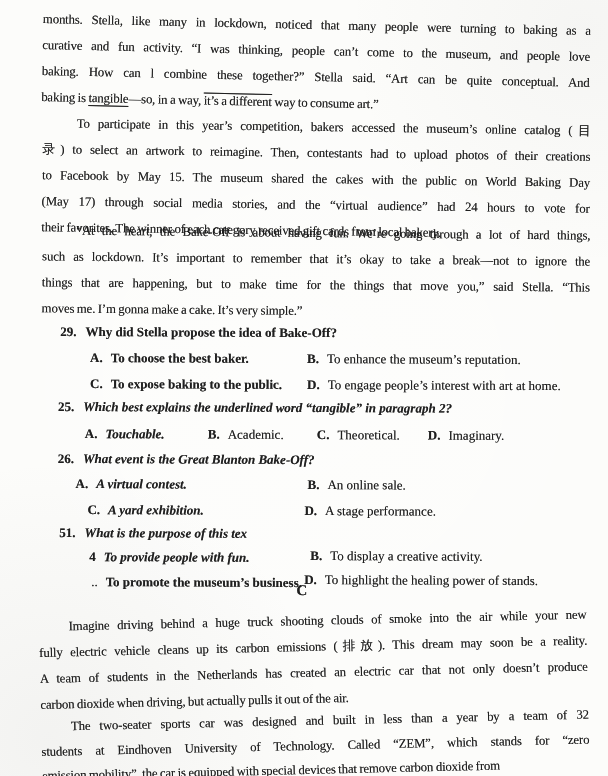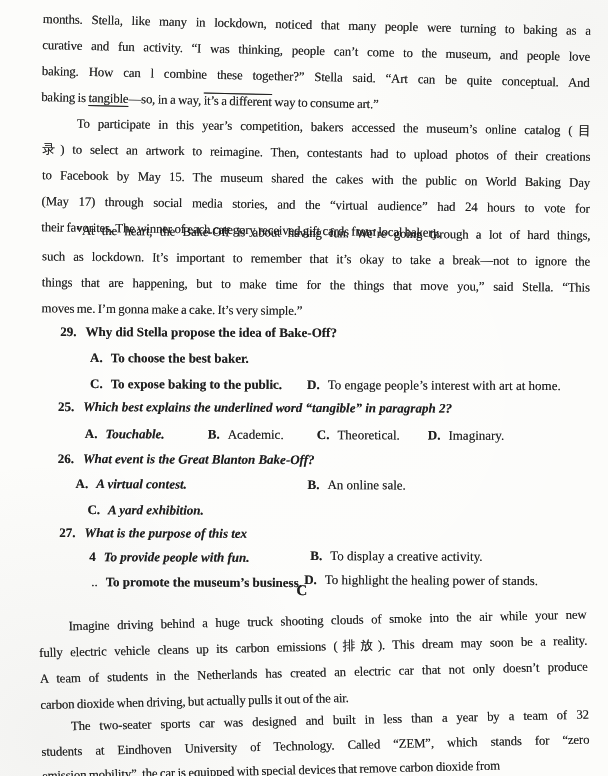--- a/index.html
+++ b/index.html
@@ -68,32 +68,34 @@
       <div class="para p3">
         <div class="pline first">“At the heart, the Bake-Off is about having fun. We’re going through a lot of hard things,</div>
         <div class="pline">such as lockdown. It’s important to remember that it’s okay to take a break—not to ignore the</div>
         <div class="pline">things that are happening, but to make time for the things that move you,” said Stella. “This</div>
         <div class="pline last">moves me. I’m gonna make a cake. It’s very simple.”</div>
       </div>
     </div>
   <div class="layer" id="questions-layer">
       <div class="q-stem" style="left: 60px; top: 325px;"><span class="qnum">29.</span><span class="qtext">Why did Stella propose the idea of Bake-Off?</span></div>
       <div class="q-opt" style="left: 90px; top: 351px;"><span class="opt-label">A.</span><span class="opt-text bd">To choose the best baker.</span></div>
+      <div class="q-opt" style="left: 307px; top: 351px;"><span class="opt-label">B.</span><span class="opt-text">To enhance the museum’s reputation.</span></div>
       <div class="q-opt" style="left: 90px; top: 377px;"><span class="opt-label">C.</span><span class="opt-text bd">To expose baking to the public.</span></div>
       <div class="q-opt" style="left: 307px; top: 377px;"><span class="opt-label">D.</span><span class="opt-text">To engage people’s interest with art at home.</span></div>
       <div class="q-stem" style="left: 58px; top: 400px;"><span class="qnum">25.</span><span class="qtext it">Which best explains the underlined word “tangible” in paragraph 2?</span></div>
       <div class="q-opt" style="left: 85px; top: 427px;"><span class="opt-label">A.</span><span class="opt-text it bd">Touchable.</span></div>
       <div class="q-opt" style="left: 196px; top: 427px; margin-left: 12px;"><span class="opt-label">B.</span><span class="opt-text">Academic.</span></div>
       <div class="q-opt" style="left: 317px; top: 427px;"><span class="opt-label">C.</span><span class="opt-text">Theoretical.</span></div>
       <div class="q-opt" style="left: 428px; top: 427px; text-align: right;"><span class="opt-label">D.</span><span class="opt-text">Imaginary.</span></div>
       <div class="q-stem" style="left: 58px; top: 452px;"><span class="qnum">26.</span><span class="qtext it">What event is the Great Blanton Bake-Off?</span></div>
       <div class="q-opt" style="left: 76px; top: 477px;"><span class="opt-label">A.</span><span class="opt-text it bd">A virtual contest.</span></div>
       <div class="q-opt" style="left: 308px; top: 477px;"><span class="opt-label">B.</span><span class="opt-text">An online sale.</span></div>
       <div class="q-opt" style="left: 76px; top: 503px; margin-left: 12px;"><span class="opt-label">C.</span><span class="opt-text it bd">A yard exhibition.</span></div>
-      <div class="q-stem" style="left: 60px; top: 526px;"><span class="qnum">27.</span><span class="qtext it">What is the purpose of this tex</span></div>
+      <div class="q-opt" style="left: 305px; top: 503px;"><span class="opt-label">D.</span><span class="opt-text">A stage performance.</span></div>
+      <div class="q-stem" style="left: 60px; top: 526px;"><span class="qnum">51.</span><span class="qtext it">What is the purpose of this tex</span></div>
       <div class="q-opt" style="left: 90px; top: 550px;"><span class="opt-label">4</span><span class="opt-text it bd">To provide people with fun.</span></div>
       <div class="q-opt" style="left: 311px; top: 548px;"><span class="opt-label">B.</span><span class="opt-text">To display a creative activity.</span></div>
       <div class="q-opt" style="left: 92px; top: 575px;"><span class="opt-label plain">..</span><span class="opt-text bd">To promote the museum’s business.</span></div>
       <div class="q-opt" style="left: 305px; top: 572px;"><span class="opt-label">D.</span><span class="opt-text">To highlight the healing power of stands.</span></div>
     </div>
   <div id="bottom-block">
     <div class="c-label">C</div>
     <div id="bottom-paragraphs">
         <div class="para p4">
           <div class="pline first">Imagine driving behind a huge truck shooting clouds of smoke into the air while your new</div>

